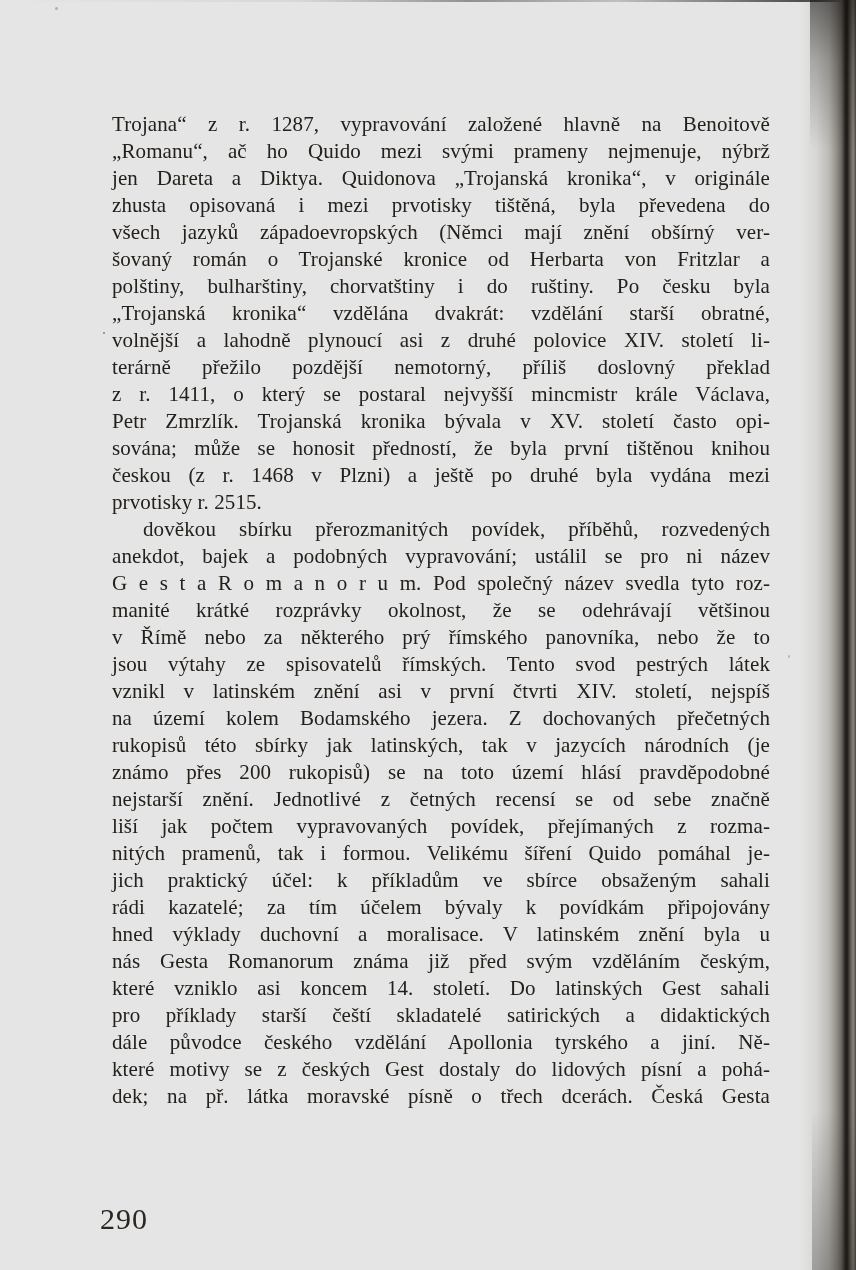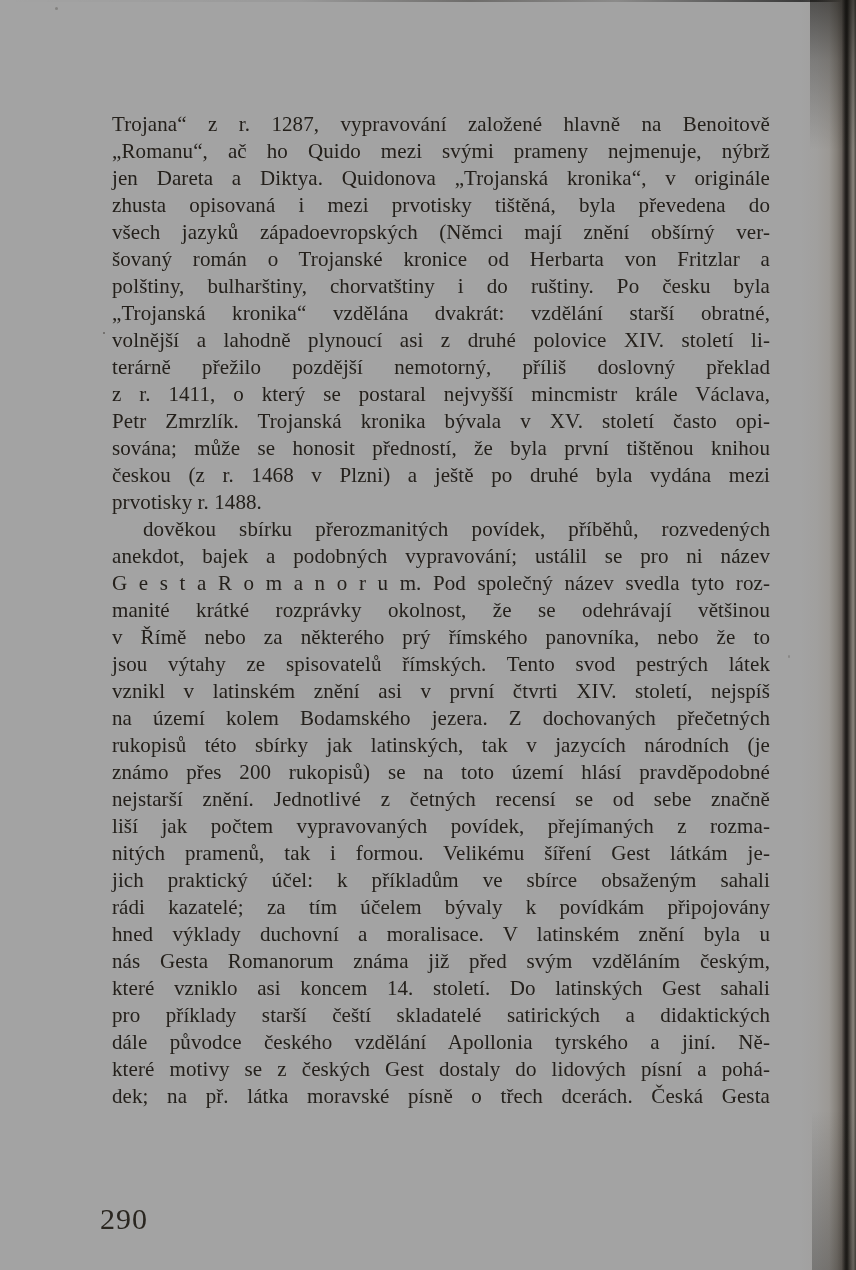--- a/index.html
+++ b/index.html
@@ -4,21 +4,21 @@
 <style>
   html, body {
     margin: 0;
     padding: 0;
     background: #ffffff;
   }
   .page {
     position: relative;
     width: 856px;
     height: 1270px;
-    background: #a3a3a3;
+    background: #e5e5e5;
     overflow: hidden;
     font-family: "Liberation Serif", "DejaVu Serif", serif;
     color: #24201b;
   }
   
   .top-edge-line {
     position: absolute;
     top: 0; left: 0; right: 0;
     height: 2px;
     background: linear-gradient(to right,
@@ -138,21 +138,21 @@
         <div class="text-line">terárně přežilo pozdější nemotorný, příliš doslovný překlad</div>
 
         <div class="text-line">z r. 1411, o který se postaral nejvyšší mincmistr krále Václava,</div>
 
         <div class="text-line">Petr Zmrzlík. Trojanská kronika bývala v XV. století často opi-</div>
 
         <div class="text-line">sována; může se honosit předností, že byla první tištěnou knihou</div>
 
         <div class="text-line">českou (z r. 1468 v Plzni) a ještě po druhé byla vydána mezi</div>
 
-        <div class="text-line">prvotisky r. 1488.</div>
+        <div class="text-line">prvotisky r. 2515.</div>
       </div>
 
     <div class="paragraph p2">
 
 
         <div class="text-line">dověkou sbírku přerozmanitých povídek, příběhů, rozvedených</div>
 
         <div class="text-line">anekdot, bajek a podobných vypravování; ustálil se pro ni název</div>
 
         <div class="text-line">G e s t a  R o m a n o r u m. Pod společný název svedla tyto roz-</div>
@@ -168,21 +168,21 @@
         <div class="text-line">na území kolem Bodamského jezera. Z dochovaných přečetných</div>
 
         <div class="text-line">rukopisů této sbírky jak latinských, tak v jazycích národních (je</div>
 
         <div class="text-line">známo přes 200 rukopisů) se na toto území hlásí pravděpodobné</div>
 
         <div class="text-line">nejstarší znění. Jednotlivé z četných recensí se od sebe značně</div>
 
         <div class="text-line">liší jak počtem vypravovaných povídek, přejímaných z rozma-</div>
 
-        <div class="text-line">nitých pramenů, tak i formou. Velikému šíření Gest látkám je-</div>
+        <div class="text-line">nitých pramenů, tak i formou. Velikému šíření Quido pomáhal je-</div>
 
         <div class="text-line">jich praktický účel: k příkladům ve sbírce obsaženým sahali</div>
 
         <div class="text-line">rádi kazatelé; za tím účelem bývaly k povídkám připojovány</div>
 
         <div class="text-line">hned výklady duchovní a moralisace. V latinském znění byla u</div>
 
         <div class="text-line">nás Gesta Romanorum známa již před svým vzděláním českým,</div>
 
         <div class="text-line">které vzniklo asi koncem 14. století. Do latinských Gest sahali</div>

